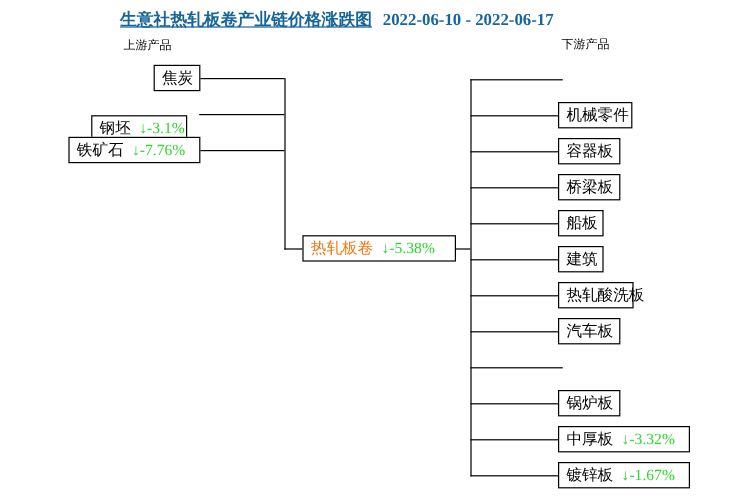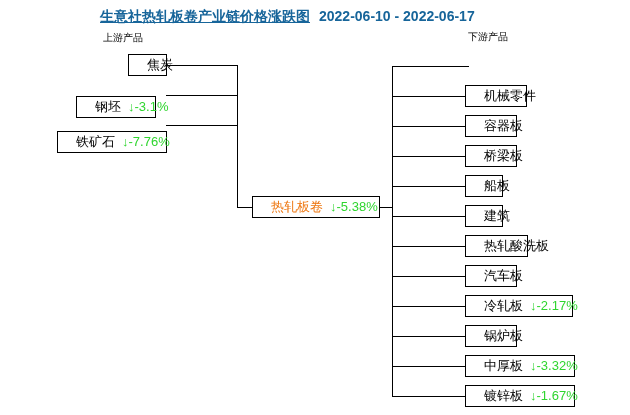--- a/index.html
+++ b/index.html
@@ -1,36 +1,36 @@
 <!DOCTYPE html>
 <html><head>
 <meta charset="utf-8">
 <style>
   html,body{margin:0;padding:0;background:#fff;}
   .stage{
     position:relative;width:630px;height:415px;background:#ffffff;
-    font-family:Liberation Sans, sans-serif;overflow:hidden;
+    font-family:Liberation Serif, serif;overflow:hidden;
   }
   .title{
     position:absolute;left:100px;top:8px;font-size:14px;font-weight:bold;
     color:#17659a;white-space:nowrap;z-index:2;
   }
   .title .cn{text-decoration:underline;}
   .title .dates{margin-left:9px;font-weight:bold;}
   .hdr{
     position:absolute;font-size:10px;color:#000;z-index:2;white-space:nowrap;
   }
   .hdr-up{left:103px;top:31px;}
   .hdr-down{left:468px;top:30px;}
   .line{position:absolute;background:#000;z-index:1;}
   .node{
     position:absolute;box-sizing:border-box;height:22px;
     border:1px solid #000;background:#fff;color:#000;
     font-size:13px;line-height:20px;white-space:nowrap;
-    padding-left:18px;z-index:2;
+    padding-left:6px;z-index:2;
   }
   .node .chg{color:#2fd52f;margin-left:7px;}
   .node .chg:empty{display:none;margin-left:0;}
   .node.center .lbl{color:#ee7711;}
 </style>
 </head>
 <body>
 
 <div class="stage">
 
@@ -61,21 +61,21 @@
   <div class="line" style="left:392px;top:336px;width:77px;height:1px"></div>
   <div class="line" style="left:392px;top:366px;width:77px;height:1px"></div>
   <div class="line" style="left:392px;top:396px;width:77px;height:1px"></div>
 
   <div class="node" style="left:128px;top:54px;width:39px">
     <span class="lbl">焦炭</span>
   </div>
   <div class="node" style="left:76px;top:96px;width:80px">
     <span class="lbl">钢坯</span><span class="chg">↓-3.1%</span>
   </div>
-  <div class="node" style="left:57px;top:131px;width:110px">
+  <div class="node" style="left:57px;top:114px;width:110px">
     <span class="lbl">铁矿石</span><span class="chg">↓-7.76%</span>
   </div>
 
   <div class="node center" style="left:252px;top:196px;width:128px">
     <span class="lbl">热轧板卷</span><span class="chg">↓-5.38%</span>
   </div>
 
   <div class="node" style="left:465px;top:115px;width:52px">
     <span class="lbl">容器板</span>
   </div>
@@ -90,23 +90,20 @@
   </div>
   <div class="node" style="left:465px;top:205px;width:38px">
     <span class="lbl">建筑</span>
   </div>
   <div class="node" style="left:465px;top:235px;width:63px">
     <span class="lbl">热轧酸洗板</span>
   </div>
   <div class="node" style="left:465px;top:265px;width:52px">
     <span class="lbl">汽车板</span>
   </div>
-  <div class="node" style="left:465px;top:295px;width:108px">
-    <span class="lbl">冷轧板</span><span class="chg">↓-2.17%</span>
-  </div>
   <div class="node" style="left:465px;top:325px;width:52px">
     <span class="lbl">锅炉板</span>
   </div>
   <div class="node" style="left:465px;top:355px;width:110px">
     <span class="lbl">中厚板</span><span class="chg">↓-3.32%</span>
   </div>
   <div class="node" style="left:465px;top:385px;width:110px">
     <span class="lbl">镀锌板</span><span class="chg">↓-1.67%</span>
   </div>
 

